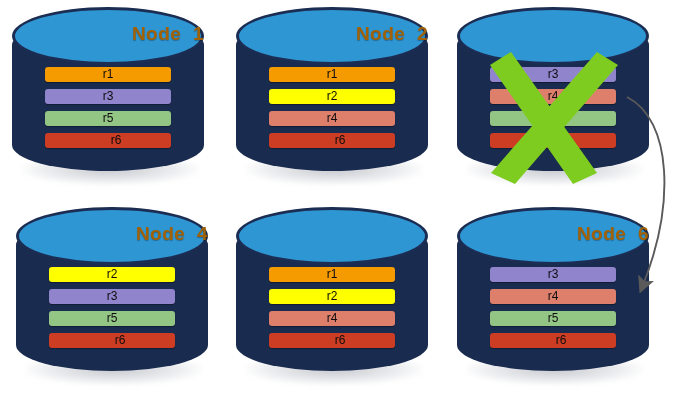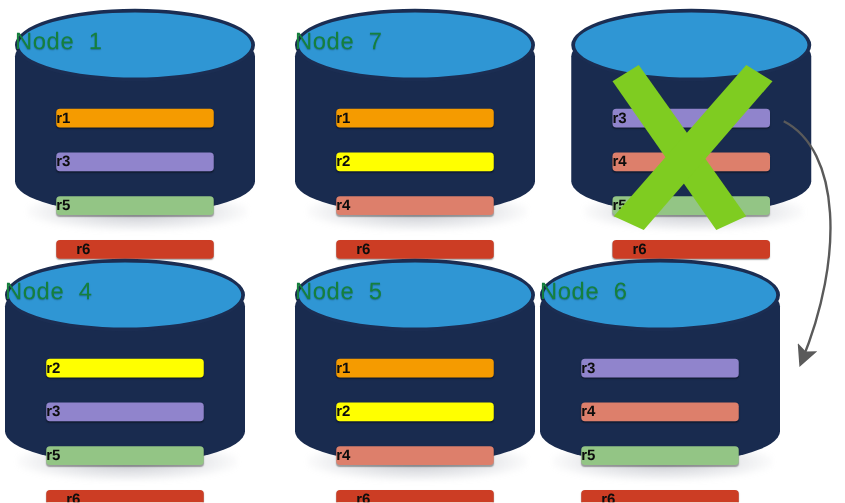--- a/index.html
+++ b/index.html
@@ -53,47 +53,47 @@
     background: #2F96D4;
     border: 3px solid #1B2D52;
     border-radius: 50%;
     box-sizing: border-box;
   }
   .node-title {
     position: absolute;
     left: 4px;
     top: 18px;
     width: 192px;
-    text-align: left;
-    color: #15803d;
+    text-align: right;
+    color: #a16207;
     font-size: 19px;
-    font-weight: normal;
+    font-weight: bold;
     letter-spacing: 0.5px;
     white-space: pre;
     text-shadow: 0 1px 1px rgba(0,0,0,0.28);
   }
 
   
   .records {
     position: absolute;
     left: 37px;
     top: 62px;
     width: 126px;
   }
   .record {
     position: relative;
     height: 15px;
     margin-bottom: 7px;
     border-radius: 3px;
     color: #0d0d0d;
     font-size: 12px;
-    font-weight: bold;
+    font-weight: normal;
     line-height: 15px;
+    text-align: center;
     box-shadow: 0 1px 1px rgba(0,0,0,0.35);
-    margin-top: 20px;
   }
   .record:last-child { margin-bottom: 0; padding-left: 16px; }
 
   
   .cross {
     position: absolute;
     left: 0;
     top: 0;
     width: 200px;
     height: 185px;
@@ -125,21 +125,21 @@
           <div class="record" style="background: rgb(245, 155, 0);">r1</div>
           <div class="record" style="background: rgb(144, 132, 204);">r3</div>
           <div class="record" style="background: rgb(147, 197, 133);">r5</div>
           <div class="record" style="background: rgb(204, 61, 36);">r6</div>
         </div>
       </div>
       <div class="node" style="left: 232px; top: 5px;">
         <div class="node-shadow"></div>
         <div class="node-body"></div>
         <div class="node-top"></div>
-        <div class="node-title">Node  7</div>
+        <div class="node-title">Node  2</div>
         <div class="records">
           <div class="record" style="background: rgb(245, 155, 0);">r1</div>
           <div class="record" style="background: rgb(255, 255, 0);">r2</div>
           <div class="record" style="background: rgb(221, 127, 107);">r4</div>
           <div class="record" style="background: rgb(204, 61, 36);">r6</div>
         </div>
       </div>
       <div class="node" style="left: 453px; top: 5px;">
         <div class="node-shadow"></div>
         <div class="node-body"></div>
@@ -150,45 +150,44 @@
           <div class="record" style="background: rgb(147, 197, 133);">r5</div>
           <div class="record" style="background: rgb(204, 61, 36);">r6</div>
         </div>
         <svg class="cross" viewBox="0 0 200 185">
           <g fill="#7FCC21">
             <path d="M37,60 L58,47 L144,168 L120,179 Z"></path>
             <path d="M144,47 L165,60 L62,179 L38,168 Z"></path>
           </g>
         </svg>
       </div>
-      <div class="node" style="left: 0; top: 205px;">
+      <div class="node" style="left: 12px; top: 205px;">
         <div class="node-shadow"></div>
         <div class="node-body"></div>
         <div class="node-top"></div>
         <div class="node-title">Node  4</div>
         <div class="records">
           <div class="record" style="background: rgb(255, 255, 0);">r2</div>
           <div class="record" style="background: rgb(144, 132, 204);">r3</div>
           <div class="record" style="background: rgb(147, 197, 133);">r5</div>
           <div class="record" style="background: rgb(204, 61, 36);">r6</div>
         </div>
       </div>
       <div class="node" style="left: 232px; top: 205px;">
         <div class="node-shadow"></div>
         <div class="node-body"></div>
         <div class="node-top"></div>
-        <div class="node-title">Node  5</div>
         <div class="records">
           <div class="record" style="background: rgb(245, 155, 0);">r1</div>
           <div class="record" style="background: rgb(255, 255, 0);">r2</div>
           <div class="record" style="background: rgb(221, 127, 107);">r4</div>
           <div class="record" style="background: rgb(204, 61, 36);">r6</div>
         </div>
       </div>
-      <div class="node" style="left: 428px; top: 205px;">
+      <div class="node" style="left: 453px; top: 205px;">
         <div class="node-shadow"></div>
         <div class="node-body"></div>
         <div class="node-top"></div>
         <div class="node-title">Node  6</div>
         <div class="records">
           <div class="record" style="background: rgb(144, 132, 204);">r3</div>
           <div class="record" style="background: rgb(221, 127, 107);">r4</div>
           <div class="record" style="background: rgb(147, 197, 133);">r5</div>
           <div class="record" style="background: rgb(204, 61, 36);">r6</div>
         </div>

